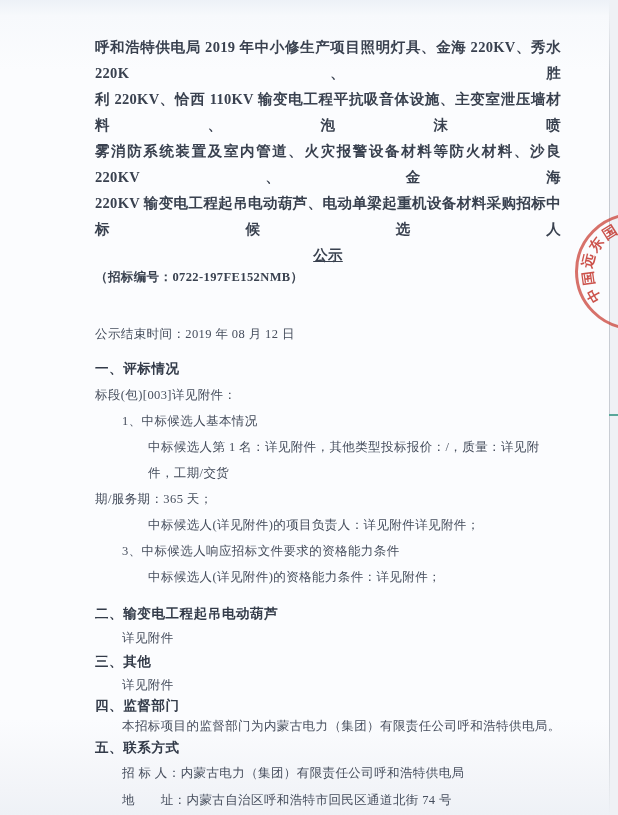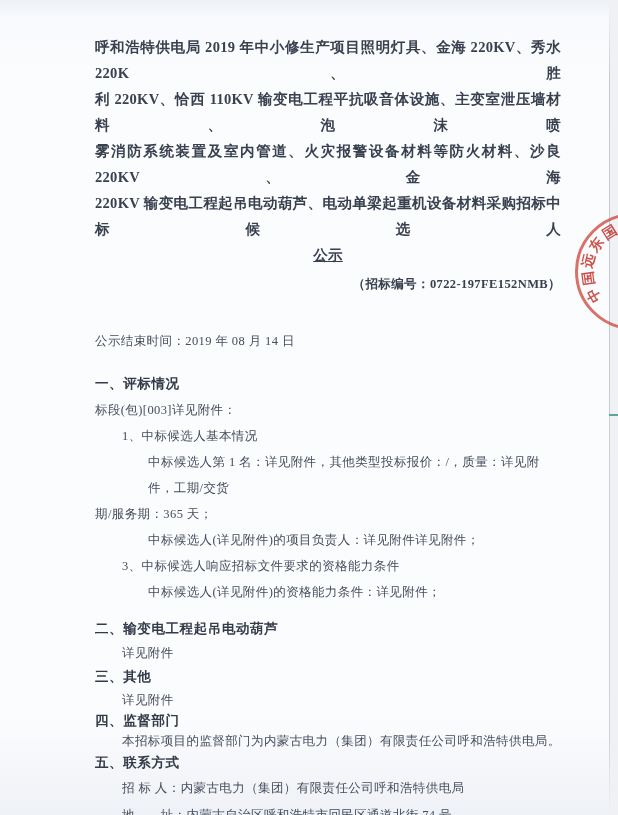--- a/index.html
+++ b/index.html
@@ -15,33 +15,33 @@
   .content { padding:34px 57px 0 95px; }
 
   .title-line {
     font-size:14.5px; font-weight:bold; line-height:26px;
     color:#39414f; letter-spacing:0.3px;
     text-align:justify; text-align-last:justify;
   }
   .title-line.last { text-align:center; text-align-last:center;text-decoration:underline; }
 
   .bid-line {
-    margin-top:7px; font-size:12.5px; font-weight:bold;
-    text-align:right; line-height:19px; color:#39414f; letter-spacing:0.4px;
+    font-size:12.5px; font-weight:bold;
+    text-align:left; line-height:19px; color:#39414f; letter-spacing:0.4px;
   }
 
   .meta-line { margin-top:37px; font-size:12.5px; line-height:20px; letter-spacing:0.4px; }
 
   .sec-heading { font-weight:bold; font-size:13.5px; color:#333b49; letter-spacing:0.6px; }
   .line { font-size:12.5px; letter-spacing:0.4px; }
   .ind1 { padding-left:27px; }
   .ind2 { padding-left:53px; }
   .g27 { line-height:27px; } .g26 { line-height:26px; } .g24 { line-height:24px; }
   .g22 { line-height:22px; } .g20 { line-height:20px; }
-  .mt4 { margin-top:20px; } .mt12 { margin-top:12px; }
+  .mt4 { margin-top:12px; } .mt12 { margin-top:12px; }
 
   
   .edge-strip { position:absolute; left:610px; top:0; width:8px; height:815px; background:#eff1f5; }
   .scan-edge {
     position:absolute; left:609px; top:0; width:1px; height:815px;
     background:linear-gradient(180deg, rgba(150,158,170,0), rgba(150,158,170,.55) 10%, rgba(150,158,170,.45) 90%, rgba(150,158,170,0));
   }
   .teal-mark { position:absolute; left:609px; top:414px; width:9px; height:2px; background:#5aa79a; }
 
   
@@ -69,21 +69,21 @@
   <div class="content">
 
     <div class="title-line">呼和浩特供电局 2019 年中小修生产项目照明灯具、金海 220KV、秀水 220K、胜</div>
     <div class="title-line">利 220KV、恰西 110KV 输变电工程平抗吸音体设施、主变室泄压墙材料、泡沫喷</div>
     <div class="title-line">雾消防系统装置及室内管道、火灾报警设备材料等防火材料、沙良 220KV、金海</div>
     <div class="title-line">220KV 输变电工程起吊电动葫芦、电动单梁起重机设备材料采购招标中标候选人</div>
     <div class="title-line last">公示</div>
 
     <div class="bid-line">（招标编号：0722-197FE152NMB）</div>
 
-    <div class="meta-line">公示结束时间：2019 年 08 月 14 日</div>
+    <div class="meta-line">公示结束时间：2019 年 08 月 12 日</div>
 
     <div class="sec-heading g26 mt4">一、评标情况</div>
     <div class="line g26">标段(包)[003]详见附件：</div>
     <div class="line g26 ind1">1、中标候选人基本情况</div>
     <div class="line g26 ind2">中标候选人第 1 名：详见附件，其他类型投标报价：/，质量：详见附件，工期/交货</div>
     <div class="line g26">期/服务期：365 天；</div>
     <div class="line g26 ind2">中标候选人(详见附件)的项目负责人：详见附件详见附件；</div>
     <div class="line g26 ind1">3、中标候选人响应招标文件要求的资格能力条件</div>
     <div class="line g26 ind2">中标候选人(详见附件)的资格能力条件：详见附件；</div>
 

